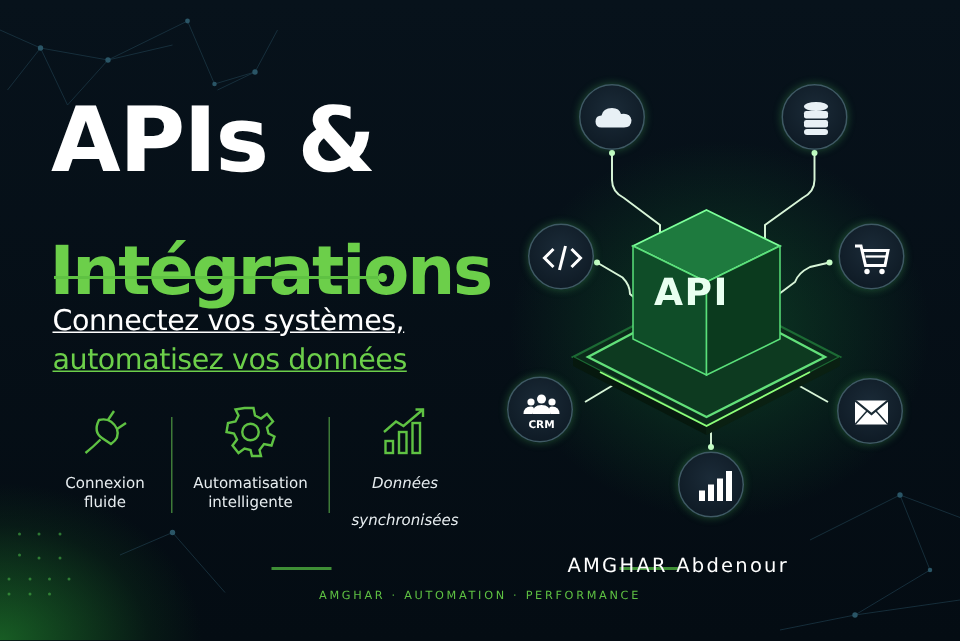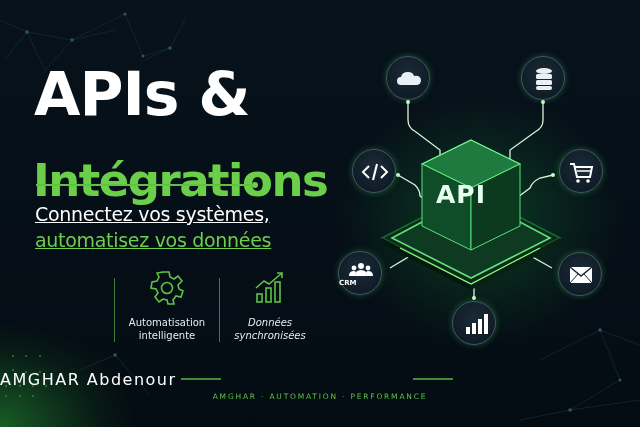--- a/index.html
+++ b/index.html
@@ -36,34 +36,34 @@
   .sub2 { top:228px; color:#6ccf4a; }
   .features { position:absolute; left:20px; top:268px; width:300px; height:76px; }
   .feature { position:absolute; top:0; width:100px; text-align:center; }
   .feature .ic { display:block; margin:0 auto; width:40px; height:40px; }
   .feature .lbl {
     display:block; margin-top:8px; font-size:10px; line-height:13px; color:#e6ecef;
   }
   .vsep { position:absolute; top:10px; width:1px; height:64px; background:#3e7a38; }
   .author-line { position:absolute; top:378px; height:2px; width:40px; background:#3f8f36; }
   .author {
-    position:absolute; left:0; width:526px; top:370px; text-align:left;
-    font-size:16px; color:#ffffff; letter-spacing:1.5px;
+    position:absolute; left:0; width:526px; top:370px; text-align:right;
+    font-size:13px; color:#ffffff; letter-spacing:1.5px;
   }
   .tagline {
     position:absolute; left:0; width:640px; top:392px; text-align:center;
     font-size:7.5px; color:#5fc243; letter-spacing:1.8px;
   }
   .node {
     position:absolute; width:44px; height:44px; border-radius:50%;
     background:radial-gradient(circle at 50% 40%, #1b2b38, #0b1620);
     border:1.5px solid #3f5a64; box-shadow:0 0 6px rgba(80,200,100,0.35);
   }
   .node svg { position:absolute; left:0; top:0; width:44px; height:44px; }
-  .crm-lbl { position:absolute; left:0; width:44px; top:27px; text-align:left; font-size:7px; color:#ffffff; font-weight:bold; }
+  .crm-lbl { position:absolute; left:0; width:44px; top:27px; text-align:center; font-size:7px; color:#ffffff; font-weight:bold; }
   .api-label {
     position:absolute; left:436px; top:180px; width:70px; text-align:left;
     font-size:25px; font-weight:bold; color:#e8fff0; letter-spacing:1px;
   }
 </style>
 </head>
 <body>
 
 <div class="canvas">
 
@@ -197,20 +197,32 @@
   </div>
 
   <div class="title-line1">APIs &amp;</div>
   <div class="title-line2">Intégrations</div>
   <div class="divider"></div>
   <div class="divider-dot"></div>
   <div class="sub1">Connectez vos systèmes,</div>
   <div class="sub2">automatisez vos données</div>
 
   <div class="features">
+    <div class="feature" style="left:0;">
+      <svg class="ic" viewBox="0 0 40 40">
+        <g stroke="#5fc243" stroke-width="1.6" fill="none">
+          <path d="M16,12 Q24,10 28,18 Q30,24 24,28 L18,24 Q12,20 16,12 Z"></path>
+          <line x1="22" y1="12" x2="26" y2="6"></line>
+          <line x1="28" y1="18" x2="34" y2="14"></line>
+          <path d="M17,25 Q12,30 7,34"></path>
+        </g>
+      </svg>
+      <span class="lbl">Connexion</span>
+      <span class="lbl" style="margin-top:0">fluide</span>
+    </div>
     <div class="vsep" style="left:94px;"></div>
     <div class="feature" style="left:97px;">
       <svg class="ic" viewBox="0 0 40 40">
         <g stroke="#5fc243" stroke-width="1.6" fill="none">
           <path d="M17,5 L23,5 L24,10 L28,12 L32,9 L36,14 L32,18 L33,22 L37,24 L35,30 L30,29 L27,33 L28,37 L22,37 L21,33 L17,32 L13,35 L9,30 L12,26 L10,22 L5,21 L6,15 L11,14 L13,10 L11,6 Z" transform="translate(-1,-1)"></path>
           <circle cx="20" cy="20" r="5.5"></circle>
         </g>
       </svg>
       <span class="lbl">Automatisation</span>
       <span class="lbl" style="margin-top:0">intelligente</span>
@@ -220,21 +232,21 @@
       <svg class="ic" viewBox="0 0 40 40">
         <g stroke="#5fc243" stroke-width="1.6" fill="none">
           <rect x="7" y="26" width="5" height="8"></rect>
           <rect x="16" y="20" width="5" height="14"></rect>
           <rect x="25" y="14" width="5" height="20"></rect>
           <polyline points="6,20 14,13 19,16 32,5"></polyline>
           <polyline points="27,5 32,5 32,10"></polyline>
         </g>
       </svg>
       <span class="lbl">Données</span>
-      <span class="lbl" style="margin-top:0">synchronisées</span>
+      <span class="lbl" style="margin-top:12px">synchronisées</span>
     </div>
   </div>
 
   <div class="author-line" style="left:181px;"></div>
   <div class="author-line" style="left:413px;"></div>
   <div class="author">AMGHAR Abdenour</div>
   <div class="tagline">AMGHAR · AUTOMATION · PERFORMANCE</div>
 </div>
 
 </body></html>

